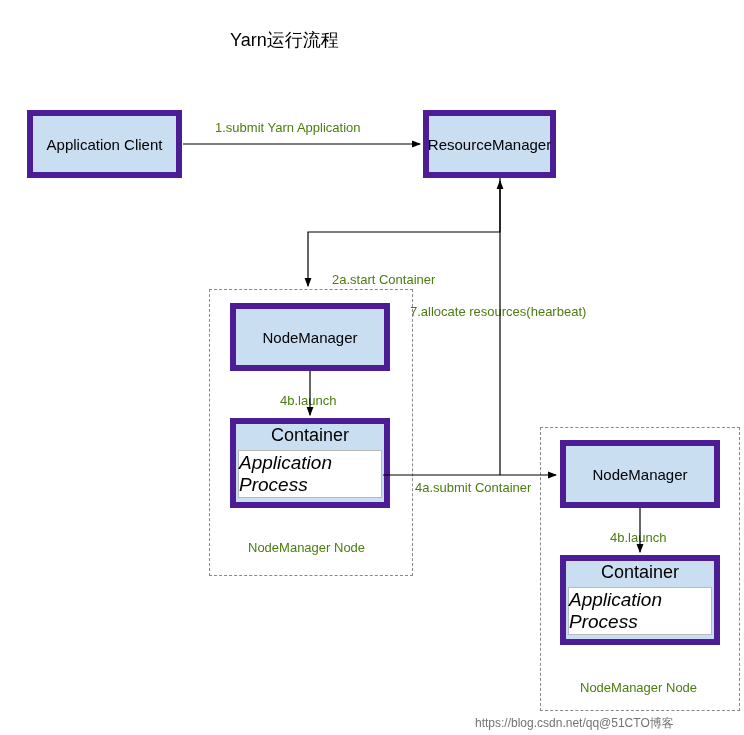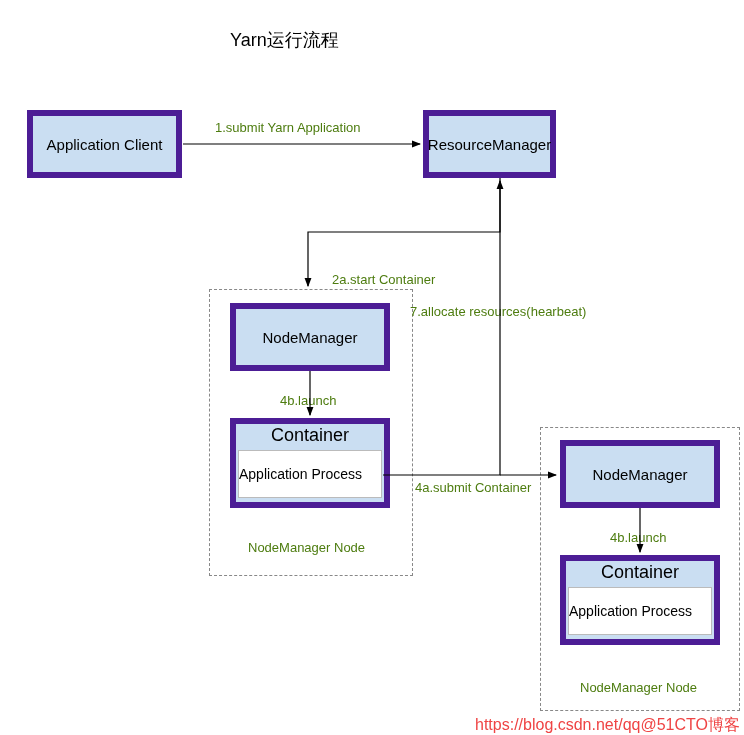--- a/index.html
+++ b/index.html
@@ -30,23 +30,24 @@
     position: absolute;
     border: 1px dashed #888;
     background: transparent;
   }
   .inner-white {
     position: absolute;
     background: #fff;
     border: 1px solid #bbb;
     display: flex;
     align-items: center;
-    justify-content: flex-start;
-    font-size: 14px;
+    justify-content: flex-end;
+    font-size: 19px;
     color: #000;
+    font-style: italic;
   }
   .label {
     position: absolute;
     font-size: 13px;
     color: #4d7c0f;
     white-space: nowrap;
   }
   .container-label {
     position: absolute;
     font-size: 18px;
@@ -54,22 +55,22 @@
     text-align: center;
   }
   svg.arrows {
     position: absolute;
     top: 0; left: 0;
     width: 744px; height: 735px;
     pointer-events: none;
   }
   .watermark {
     position: absolute;
-    font-size: 16px;
-    color: #ef4444;
+    font-size: 12px;
+    color: #737373;
   }
 </style>
 </head>
 <body>
 
 <div class="title" style="left:230px; top:28px;">Yarn运行流程</div>
 
 <div class="box" style="left:27px; top:110px; width:155px; height:68px;">
   <span>Application Client</span>
 </div>

